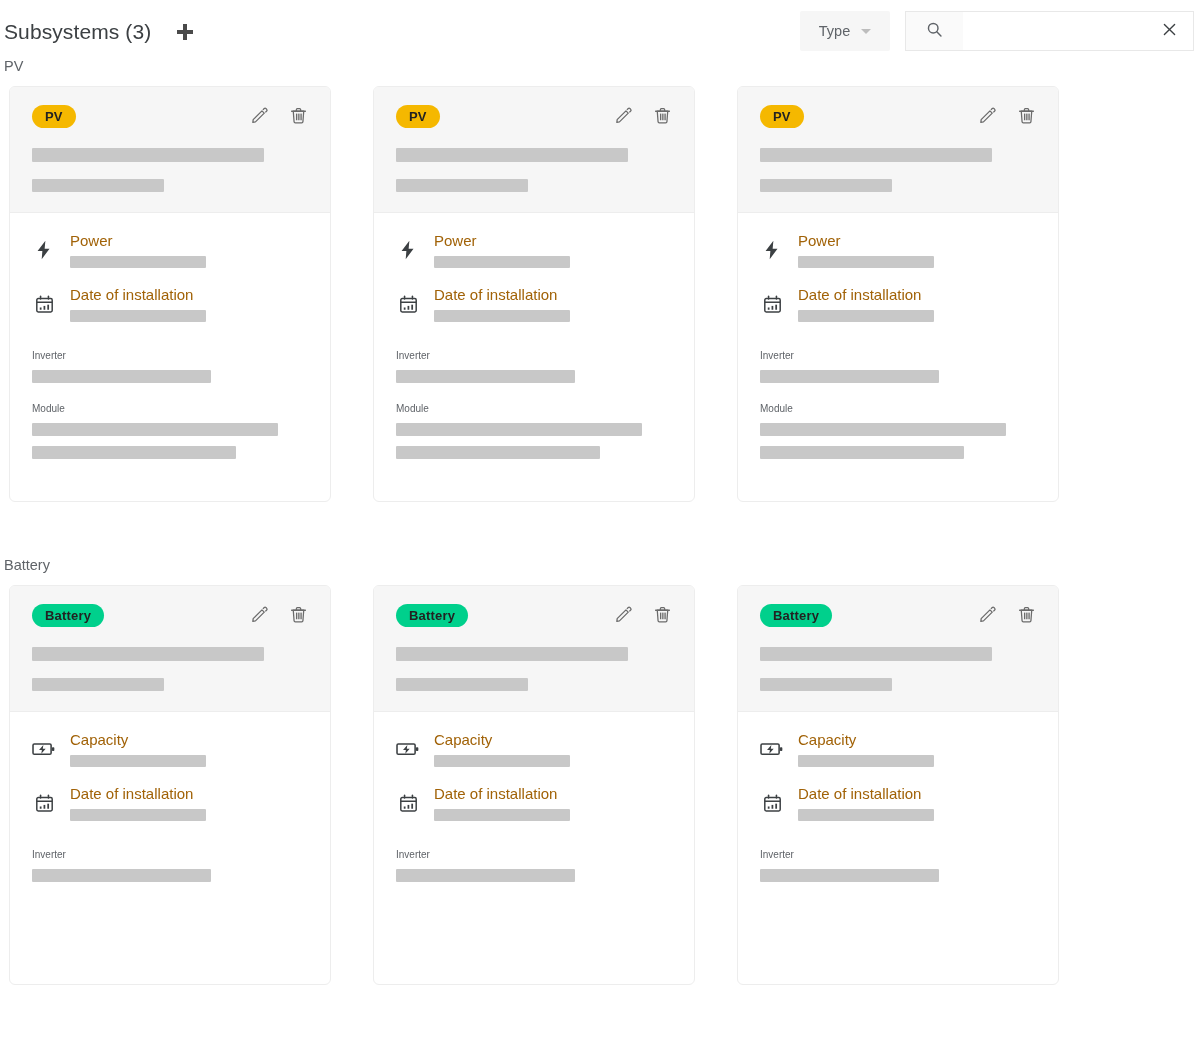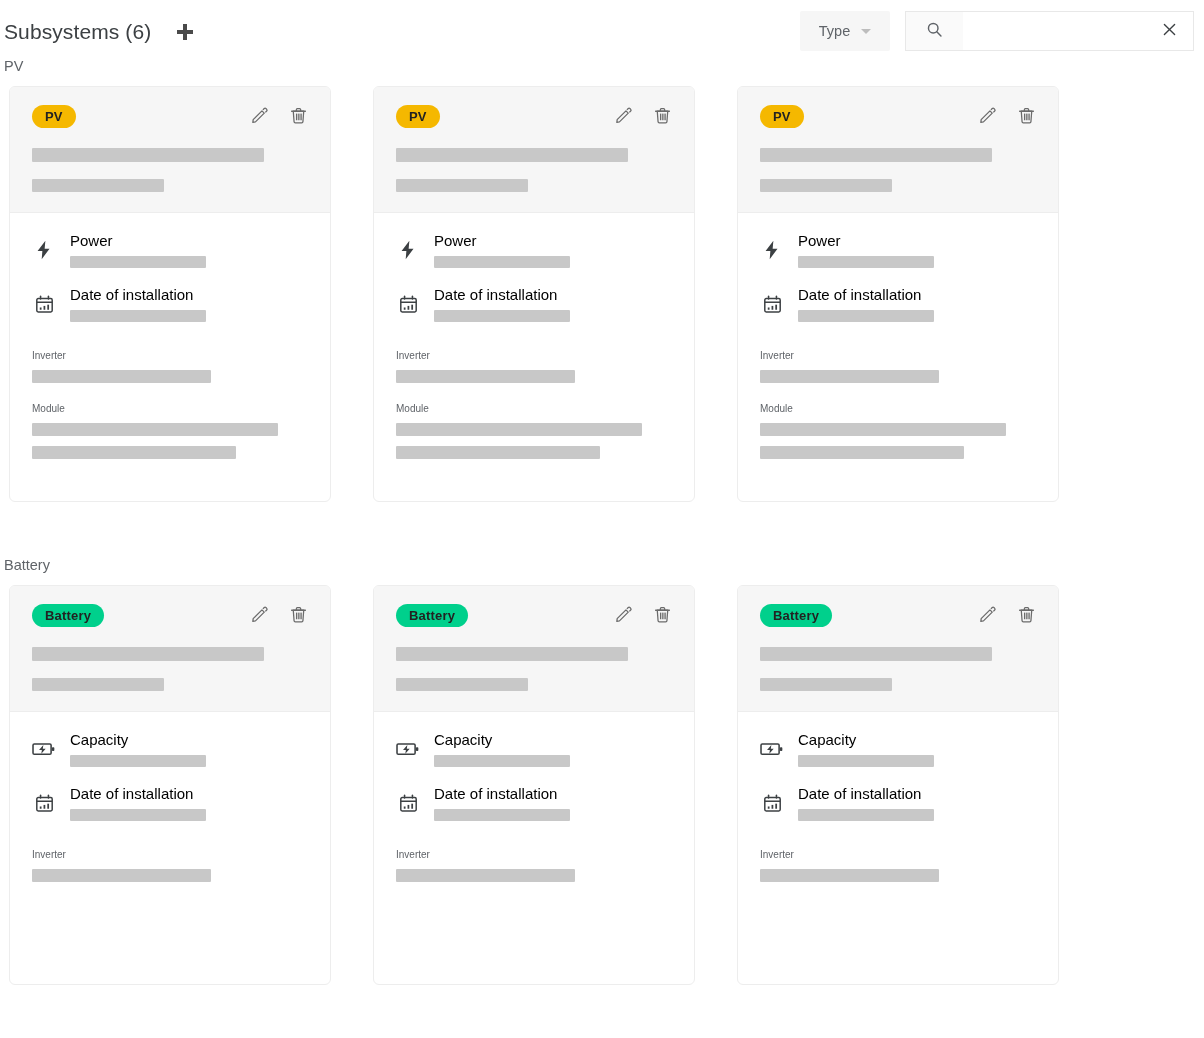--- a/index.html
+++ b/index.html
@@ -211,42 +211,42 @@
     width: 24px;
     min-width: 24px;
     display: flex;
     align-items: center;
     justify-content: center;
     color: #3c4043;
   }
   .attr-text { flex: 1; }
   .attr-label {
     font-size: 15px;
-    color: #000000;
+    color: #a16207;
     margin-bottom: 7px;
   }
   .attr-skel { width: 57%; height: 12px; }
 
   .section { margin-top: 10px; }
   .section-label {
     font-size: 10px;
     color: #5f6368;
     margin-bottom: 9px;
   }
   .section-skel-wide { width: 65%; margin-bottom: 10px; }
   .section-skel-mod1 { width: 89%; margin-bottom: 10px; }
   .section-skel-mod2 { width: 74%; }
 </style>
 </head>
 <body>
 
 <div class="topbar">
 
   <div class="title-group">
-    <span class="page-title">Subsystems (6)</span>
+    <span class="page-title">Subsystems (3)</span>
     <button class="add-btn">
       <span>
         <svg width="22" height="22" viewBox="0 0 22 22" aria-hidden="true">
           <rect x="9" y="3" width="4" height="16" fill="#4a4a4a"></rect>
           <rect x="3" y="9" width="16" height="4" fill="#4a4a4a"></rect>
         </svg>
       </span>
     </button>
   </div>
 

